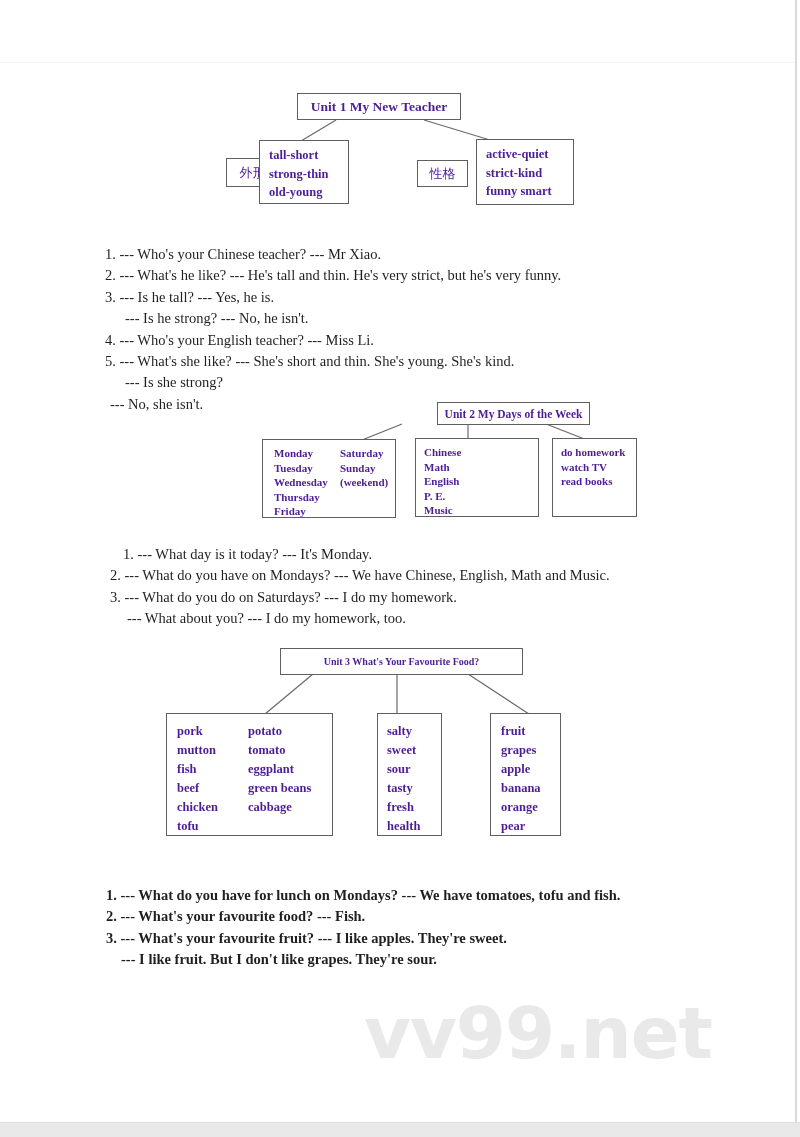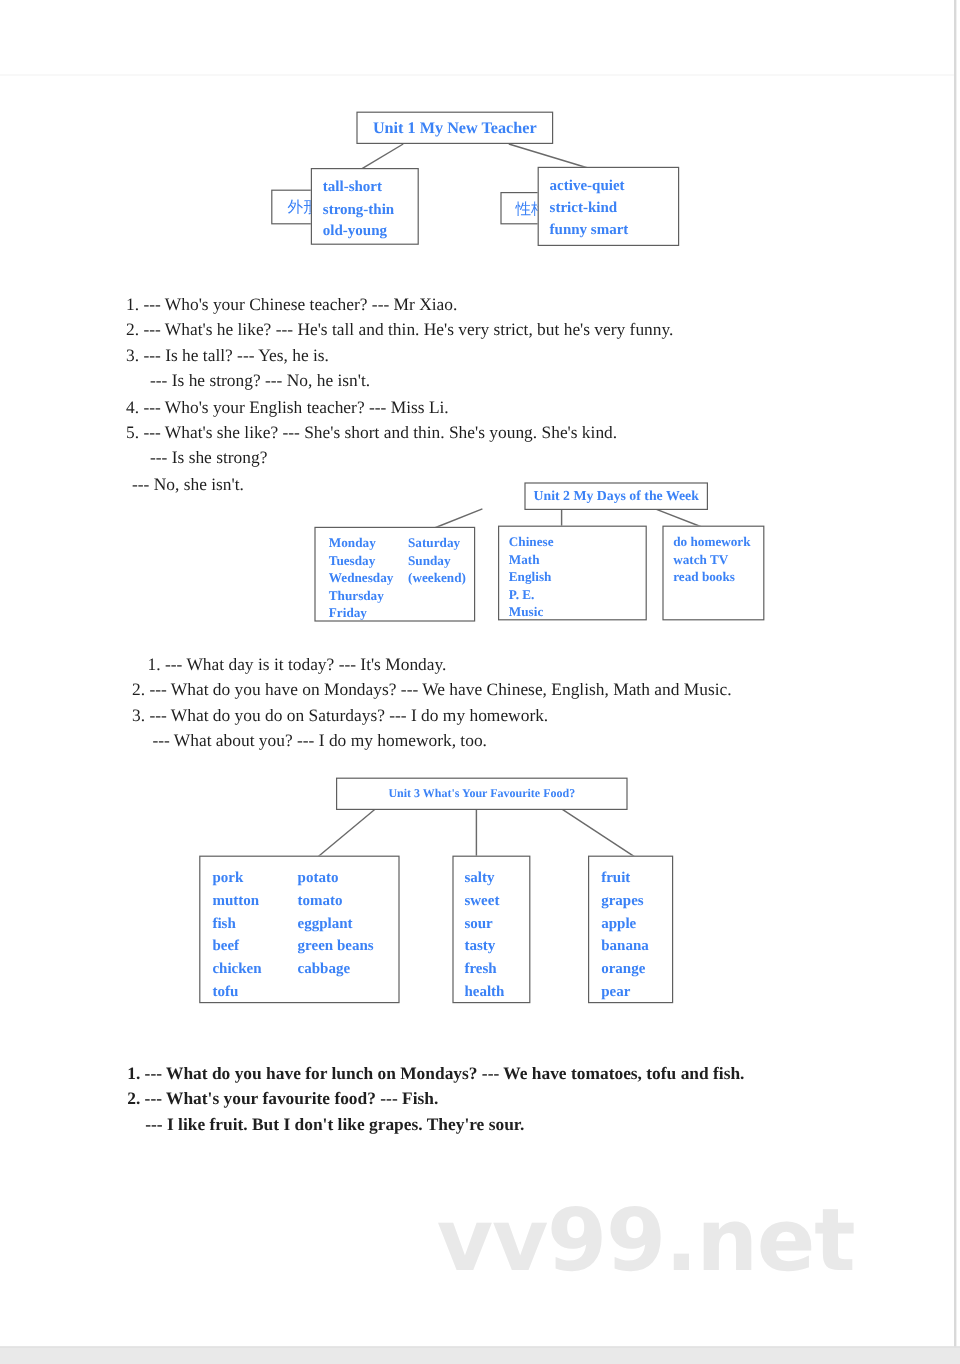--- a/index.html
+++ b/index.html
@@ -4,21 +4,21 @@
 <style>
   html,body { margin:0; padding:0; }
   body {
     width:800px; height:1137px; position:relative; overflow:hidden;
     background:#ffffff; color:#1f1f1f;
     font-family:"Liberation Serif", serif;
   }
   .connectors { position:absolute; left:0; top:0; z-index:1; }
   .box {
     position:absolute; box-sizing:border-box; z-index:2;
-    border:1px solid #5f5f5f; background:#ffffff; color:#3b82f6;
+    border:1px solid #5f5f5f; background:#ffffff; color:#4c1d95;
   }
   .title-box {
     display:flex; align-items:center; justify-content:center;
     font-weight:bold; text-align:center;
   }
   .wordbox { font-weight:bold; }
   .wordbox .col { position:absolute; white-space:nowrap; }
   .u1-box { font-size:12.5px; line-height:18.5px; padding:5px 0 0 9px; }
   .u2-box { font-size:11px;  line-height:14.5px; }
   .u2-box .col { top:6px; }
@@ -73,21 +73,21 @@
 <div class="box wordbox u1-box" style="left:259px; top:140px; width:90px; height:64px;">
   <div>tall-short</div>
   <div>strong-thin</div>
   <div>old-young</div>
 </div>
 
 <div class="box cn-label" style="left:381px; top:160px; width:51px; height:27px;">
   <span>性格</span>
 </div>
 
-<div class="box wordbox u1-box" style="left:448px; top:139px; width:118px; height:66px;">
+<div class="box wordbox u1-box" style="left:476px; top:139px; width:98px; height:66px;">
   <div>active-quiet</div>
   <div>strict-kind</div>
   <div>funny smart</div>
 </div>
 
 <div class="dialogue" style="left:105px; top:244px;">
   <div class="dl">1. --- Who's your Chinese teacher? --- Mr Xiao.</div>
   <div class="dl">2. --- What's he like? --- He's tall and thin. He's very strict, but he's very funny.</div>
   <div class="dl">3. --- Is he tall? --- Yes, he is.</div>
   <div class="dl ind20">--- Is he strong? --- No, he isn't.</div>
@@ -181,17 +181,18 @@
     <div>apple</div>
     <div>banana</div>
     <div>orange</div>
     <div>pear</div>
   </div>
 </div>
 
 <div class="dialogue" style="left:106px; top:885px;font-weight:bold;">
   <div class="dl">1. --- What do you have for lunch on Mondays? --- We have tomatoes, tofu and fish.</div>
   <div class="dl">2. --- What's your favourite food? --- Fish.</div>
+  <div class="dl">3. --- What's your favourite fruit? --- I like apples. They're sweet.</div>
   <div class="dl ind15">--- I like fruit. But I don't like grapes. They're sour.</div>
 </div>
 
 <div class="right-edge-line"></div>
 <div class="bottom-band"></div>
 
 </body></html>

